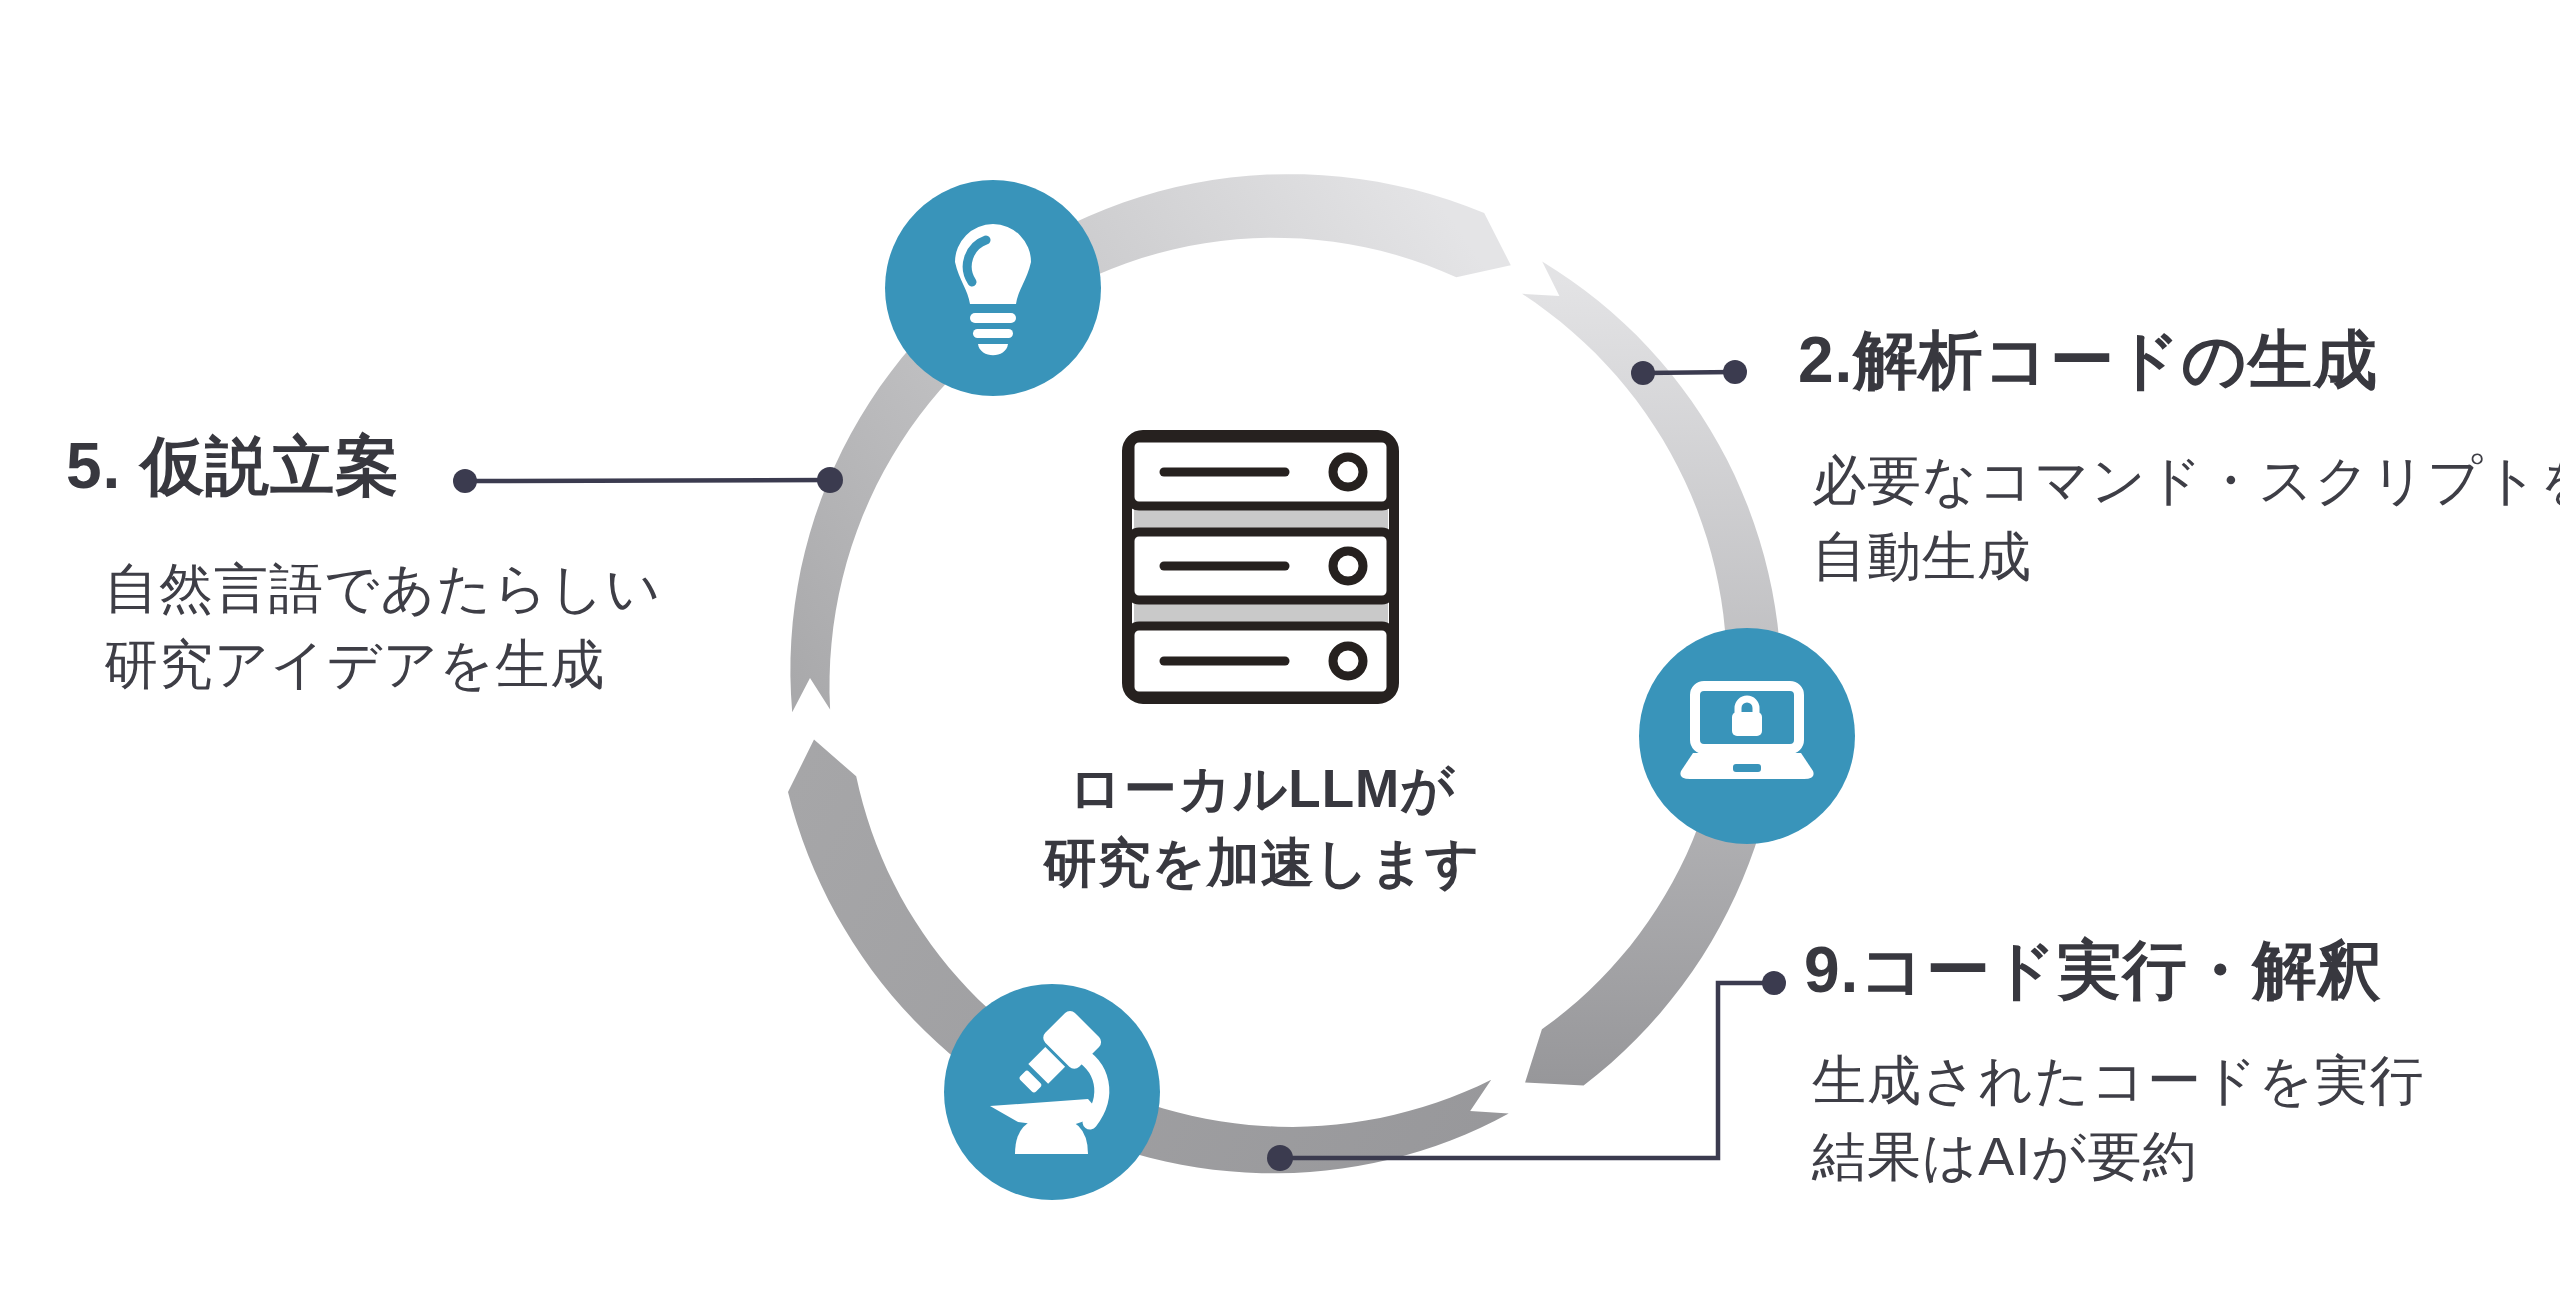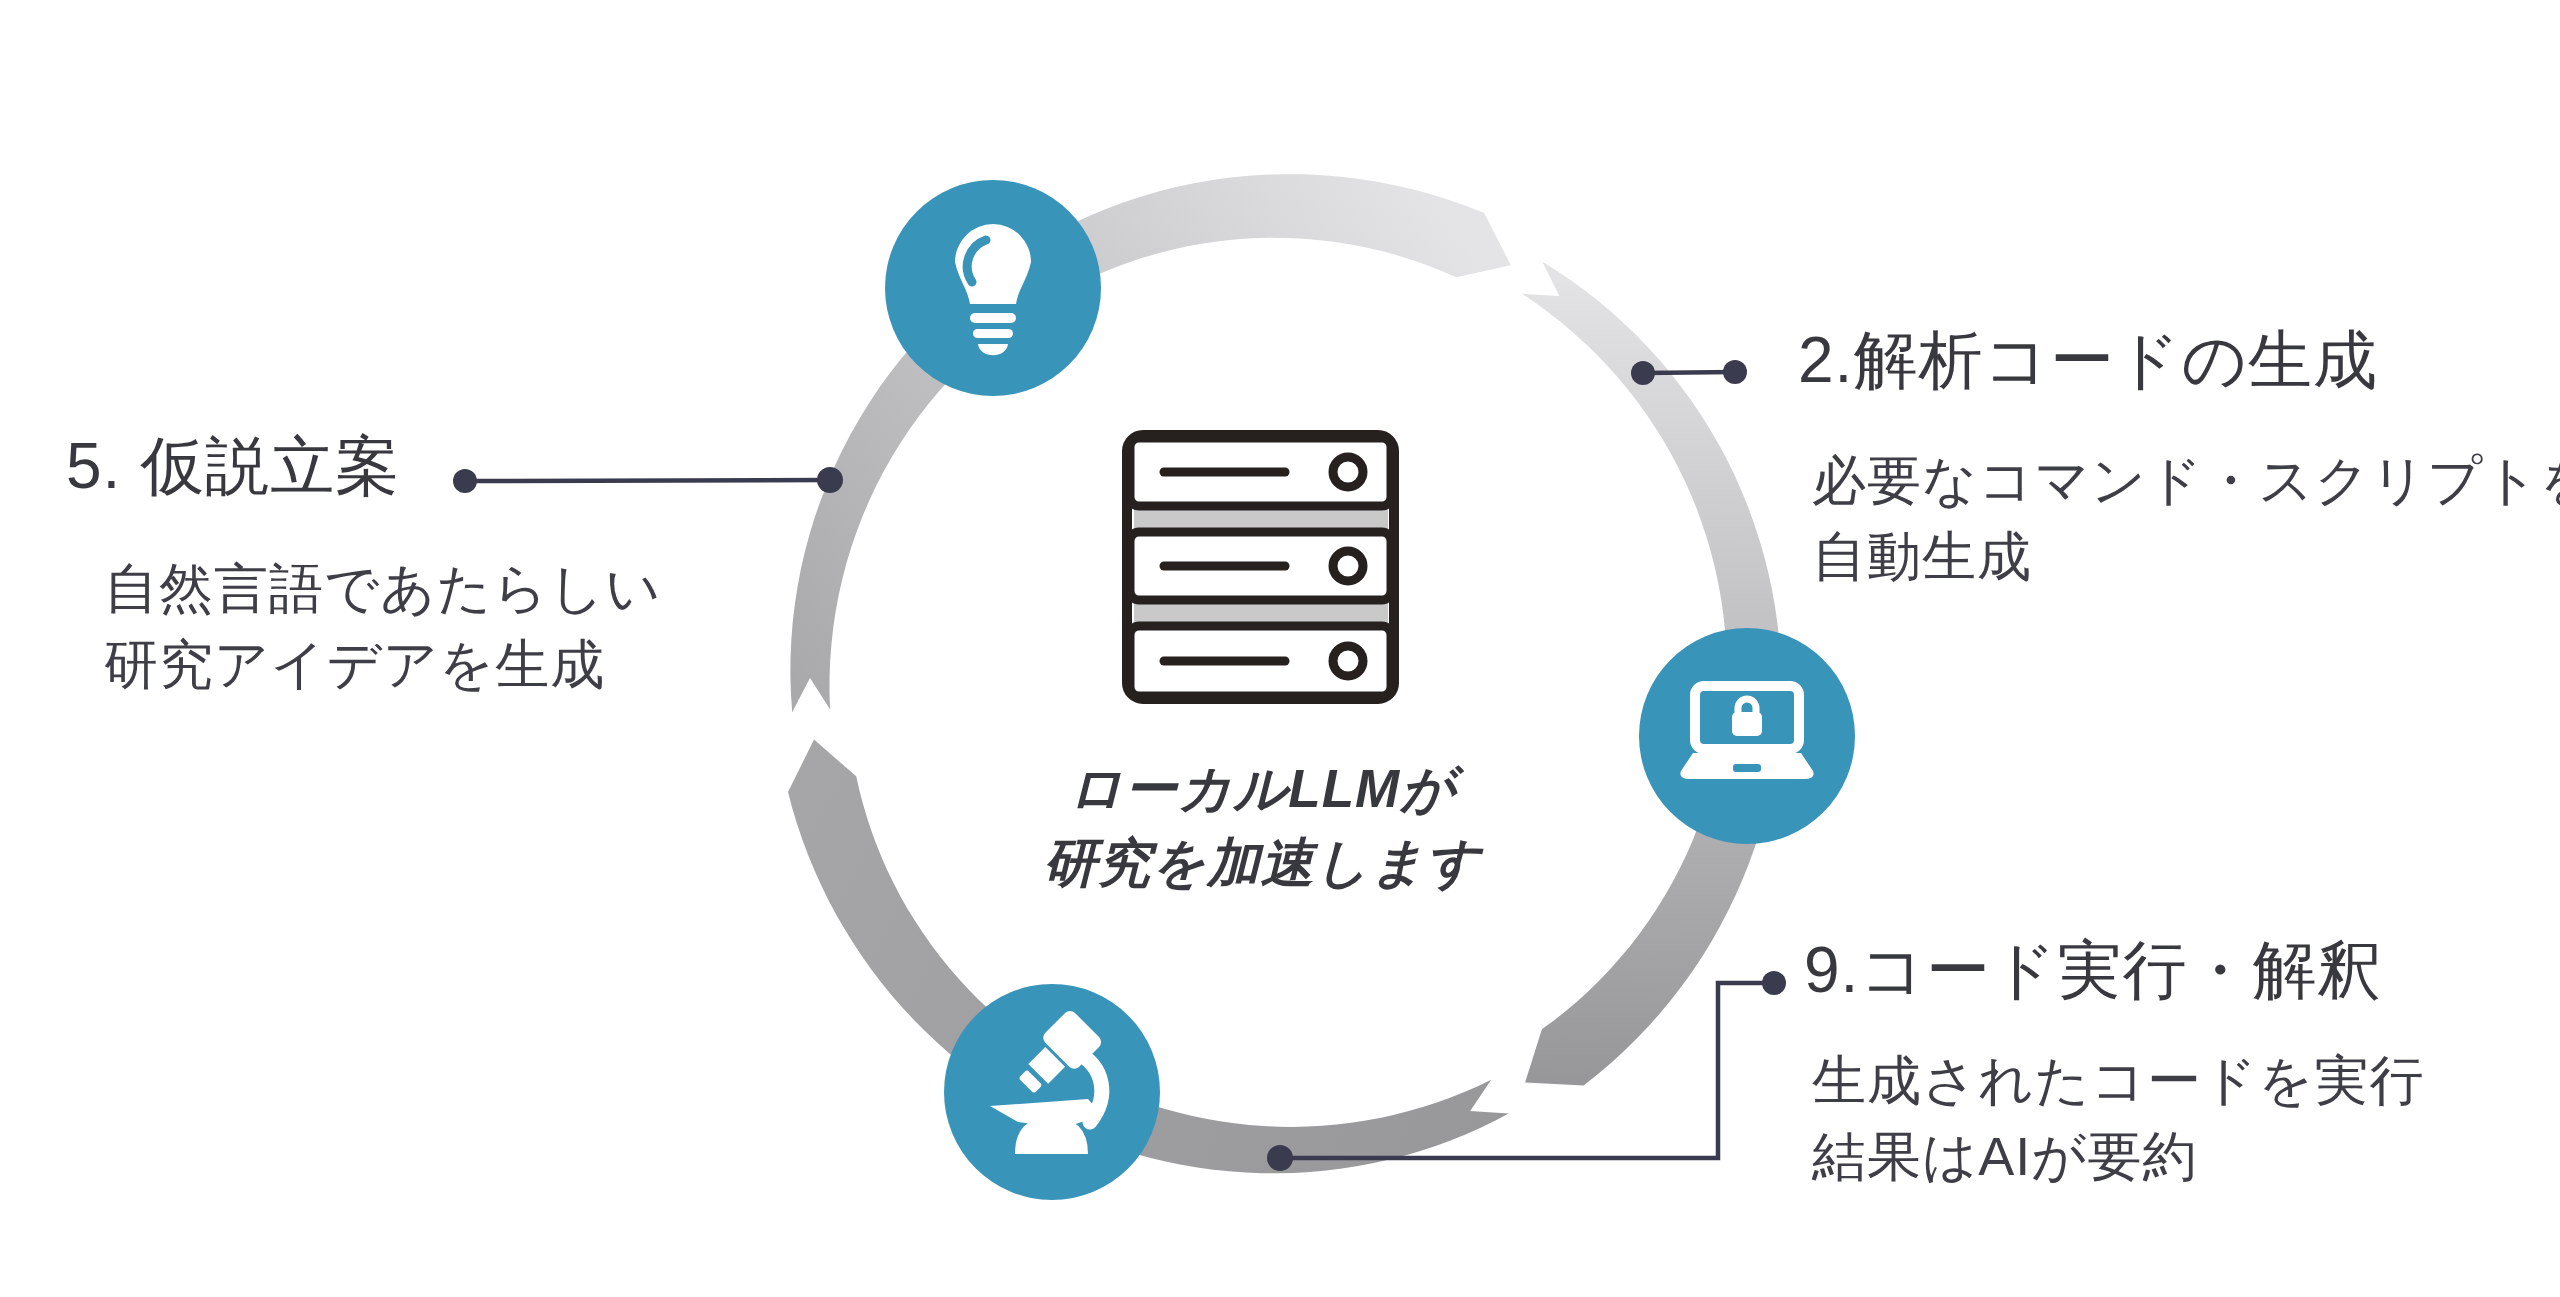--- a/index.html
+++ b/index.html
@@ -3,31 +3,31 @@
 <meta charset="utf-8">
 <style>
   html,body{margin:0;padding:0;}
   body{
     width:2560px;height:1297px;position:relative;overflow:hidden;
     background:#ffffff;
     font-family:"Liberation Sans","DejaVu Sans",sans-serif;
   }
   #canvas{position:absolute;left:0;top:0;width:2560px;height:1297px;}
   .step-title{
-    position:absolute;font-size:64px;font-weight:400;letter-spacing:1px;
+    position:absolute;font-size:64px;font-weight:700;letter-spacing:1px;
     white-space:nowrap;line-height:1.15;
   }
   .step-desc{
     position:absolute;font-size:54px;font-weight:400;letter-spacing:1px;
     white-space:nowrap;line-height:76px;
   }
   .center-caption{
     position:absolute;left:1262px;top:752px;transform:translateX(-50%);
     font-size:53px;font-weight:700;text-align:center;line-height:74px;
-    white-space:nowrap;letter-spacing:1px;font-style:italic;
+    white-space:nowrap;letter-spacing:1px;
   }
 </style>
 <style>
   .step-title{color:#38383f;}
   .step-desc{color:#3e3e46;}
   .center-caption{color:#38383f;}
   .conn line, .conn polyline{stroke:#3b3b4f;stroke-width:4.5;}
   .conn circle{fill:#3b3b4f;}
   .teal{fill:#3994ba;}
   .teal-stroke{stroke:#3994ba;}

